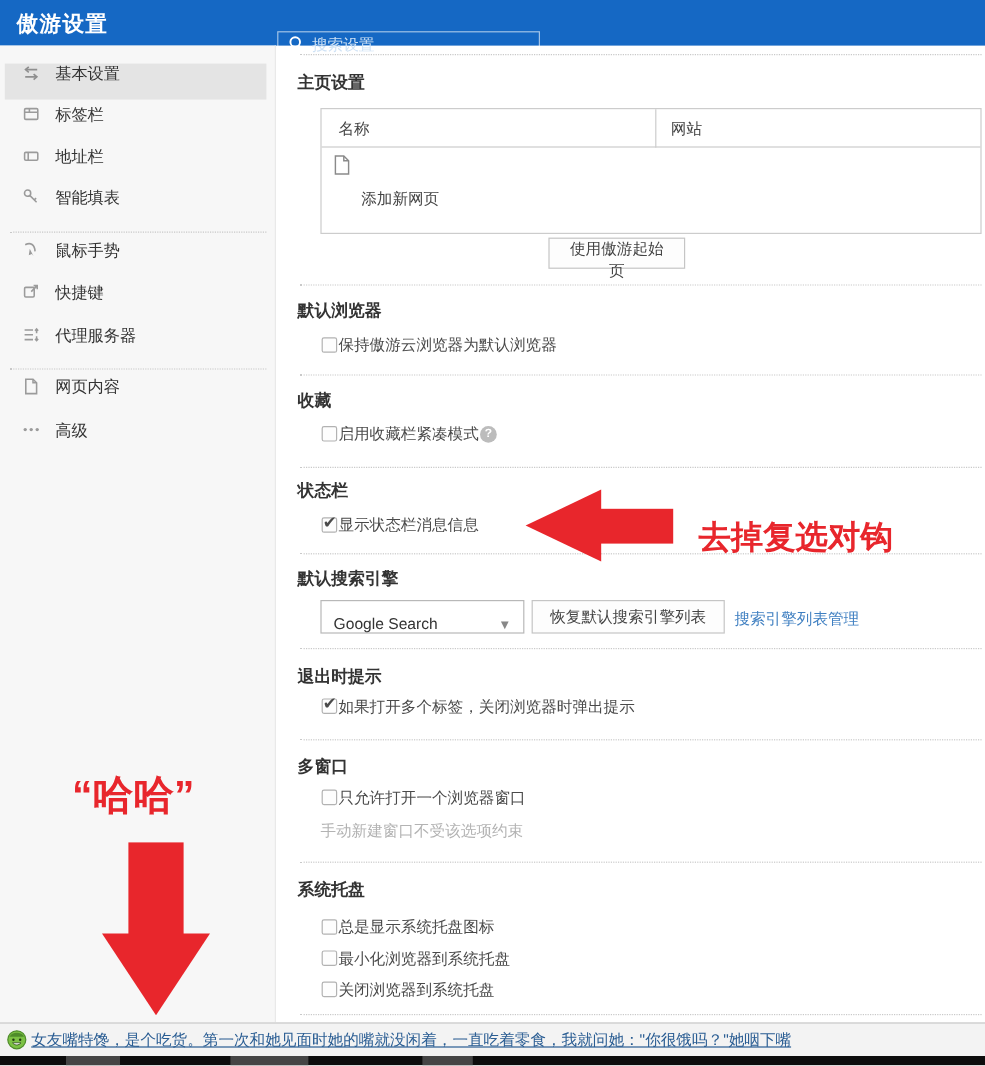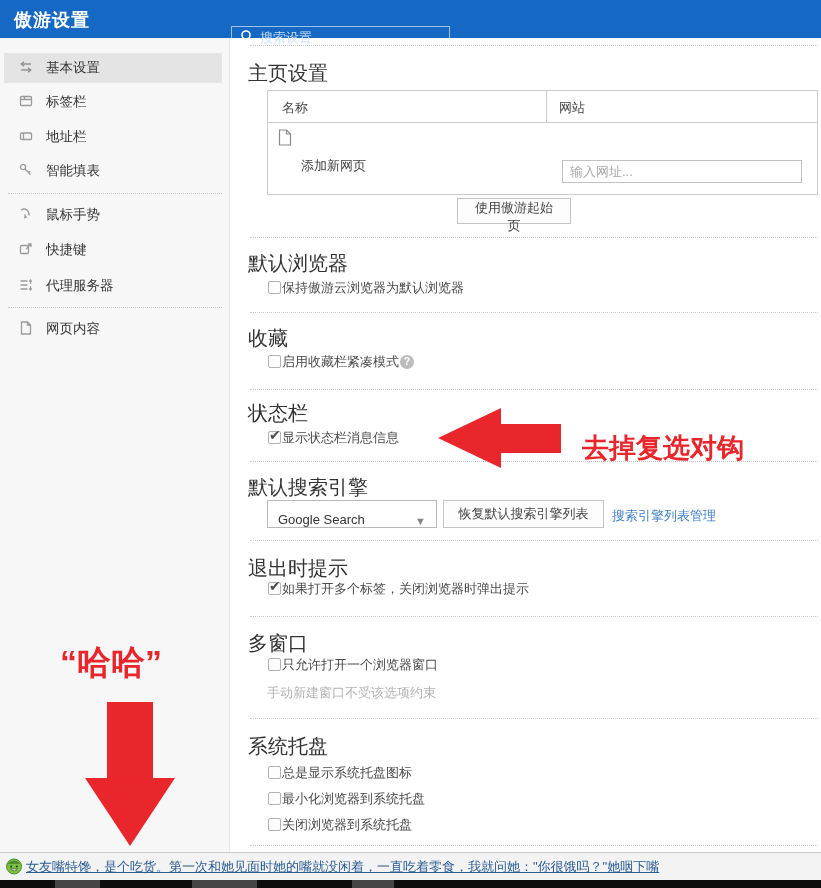--- a/index.html
+++ b/index.html
@@ -6,28 +6,28 @@
   .page{position:relative;width:821px;height:888px;overflow:hidden;background:#fff;
         font-family:"Liberation Sans","DejaVu Sans",sans-serif;color:#333;}
   
   .hdr{position:absolute;left:0;top:0;width:821px;height:38px;background:#1568c4;}
   .hdr-title{position:absolute;left:14px;top:8px;font-size:18px;font-weight:bold;color:#fff;letter-spacing:1px;}
   .searchbox{position:absolute;left:231px;top:6px;width:219px;height:24px;border:1px solid rgba(255,255,255,.6);
              display:flex;align-items:center;box-sizing:border-box;padding-left:8px;gap:6px;margin-top:20px;}
   .searchbox .ph{color:#cfe2f5;font-size:13px;}
   
   .sidebar{position:absolute;left:0;top:38px;width:230px;height:814px;background:#f7f7f7;border-right:1px solid #e9e9e9;box-sizing:border-box;}
-  .side-item{position:absolute;left:4px;width:218px;height:30px;display:flex;align-items:center;gap:12px;
+  .side-item{position:absolute;left:4px;width:218px;height:30px;display:flex;gap:12px;
              padding-left:14px;box-sizing:border-box;font-size:13.5px;color:#333;cursor:pointer;}
   .side-item.sel{background:#e4e4e4;}
   .side-item svg{flex:0 0 auto;}
   .side-div{position:absolute;left:8px;width:214px;border-top:1px dotted #c8c8c8;}
   
   .divider{position:absolute;left:250px;width:568px;border-top:1px dotted #c9c9c9;}
-  .h1{position:absolute;font-size:20px;font-weight:normal;color:#333;}
+  .h1{position:absolute;font-size:14px;font-weight:bold;color:#333;}
   .row{position:absolute;display:flex;align-items:center;gap:1px;height:17px;}
   .cb{position:relative;width:13px;height:13px;border:1px solid #b2b2b2;border-radius:2px;background:#fdfdfd;box-sizing:border-box;cursor:pointer;}
   .cb.on::after{content:"✔";position:absolute;left:0px;top:-5px;font-size:14px;color:#4a4a4a;}
   .cb-label{font-size:13px;color:#4a4a4a;}
   .note{position:absolute;font-size:13px;color:#b3b3b3;}
   .helpq{width:14px;height:14px;border-radius:50%;background:#bcbcbc;color:#fff;font-size:10px;font-weight:bold;
          display:flex;align-items:center;justify-content:center;cursor:pointer;}
   
   .tbl{position:absolute;left:267px;top:90px;width:551px;height:105px;border:1px solid #ccc;box-sizing:border-box;background:#fff;}
   .tbl-head{position:absolute;left:0;top:0;width:100%;height:32px;border-bottom:1px solid #ccc;box-sizing:border-box;}
@@ -132,20 +132,28 @@
           </svg></span>
       <span>快捷键</span>
     </div>
     <div class="side-div" style="top:269px"></div>
     <div class="side-item" style="top:276px">
       <span><svg width="16" height="16" viewBox="0 0 16 16" fill="none" stroke="#9b9b9b" stroke-width="1.3">
             <path d="M3.5 2h6l3 3v9h-9z"></path>
             <path d="M9.5 2v3h3"></path>
           </svg></span>
       <span>网页内容</span>
+    </div>
+    <div class="side-item" style="top:312px">
+      <span><svg width="16" height="16" viewBox="0 0 16 16">
+            <circle cx="3" cy="8" r="1.4" fill="#9b9b9b"></circle>
+            <circle cx="8" cy="8" r="1.4" fill="#9b9b9b"></circle>
+            <circle cx="13" cy="8" r="1.4" fill="#9b9b9b"></circle>
+          </svg></span>
+      <span>高级</span>
     </div>
   </div>
 
   <div class="divider" style="top:45px"></div>
   <div class="divider" style="top:237px"></div>
   <div class="divider" style="top:312px"></div>
   <div class="divider" style="top:389px"></div>
   <div class="divider" style="top:461px"></div>
   <div class="divider" style="top:540px"></div>
   <div class="divider" style="top:616px"></div>
@@ -158,21 +166,20 @@
     <div class="tbl-col-div"></div>
     <div class="tbl-th" style="left:14px">名称</div>
     <div class="tbl-th" style="left:291px">网站</div>
     <span style="position:absolute;left:10px;top:38px">
       <svg width="14" height="17" viewBox="0 0 14 17" fill="none" stroke="#8a8a8a" stroke-width="1.2">
           <path d="M1.5 1h7l4 4v11h-11z"></path>
           <path d="M8.5 1v4h4"></path>
         </svg>
     </span>
     <div class="add-label">添加新网页</div>
-    <input class="url-input" type="text" placeholder="输入网址..." style="">
   </div>
   <button class="btn" style="left:457px;top:198px;width:114px">使用傲游起始页</button>
 
   <div class="h1" style="left:248px;top:250px">默认浏览器</div>
   <div class="row" style="left:268px;top:279px">
     <span class="cb"></span>
     <span class="cb-label">保持傲游云浏览器为默认浏览器</span>
   </div>
 
   <div class="h1" style="left:248px;top:325px">收藏</div>

